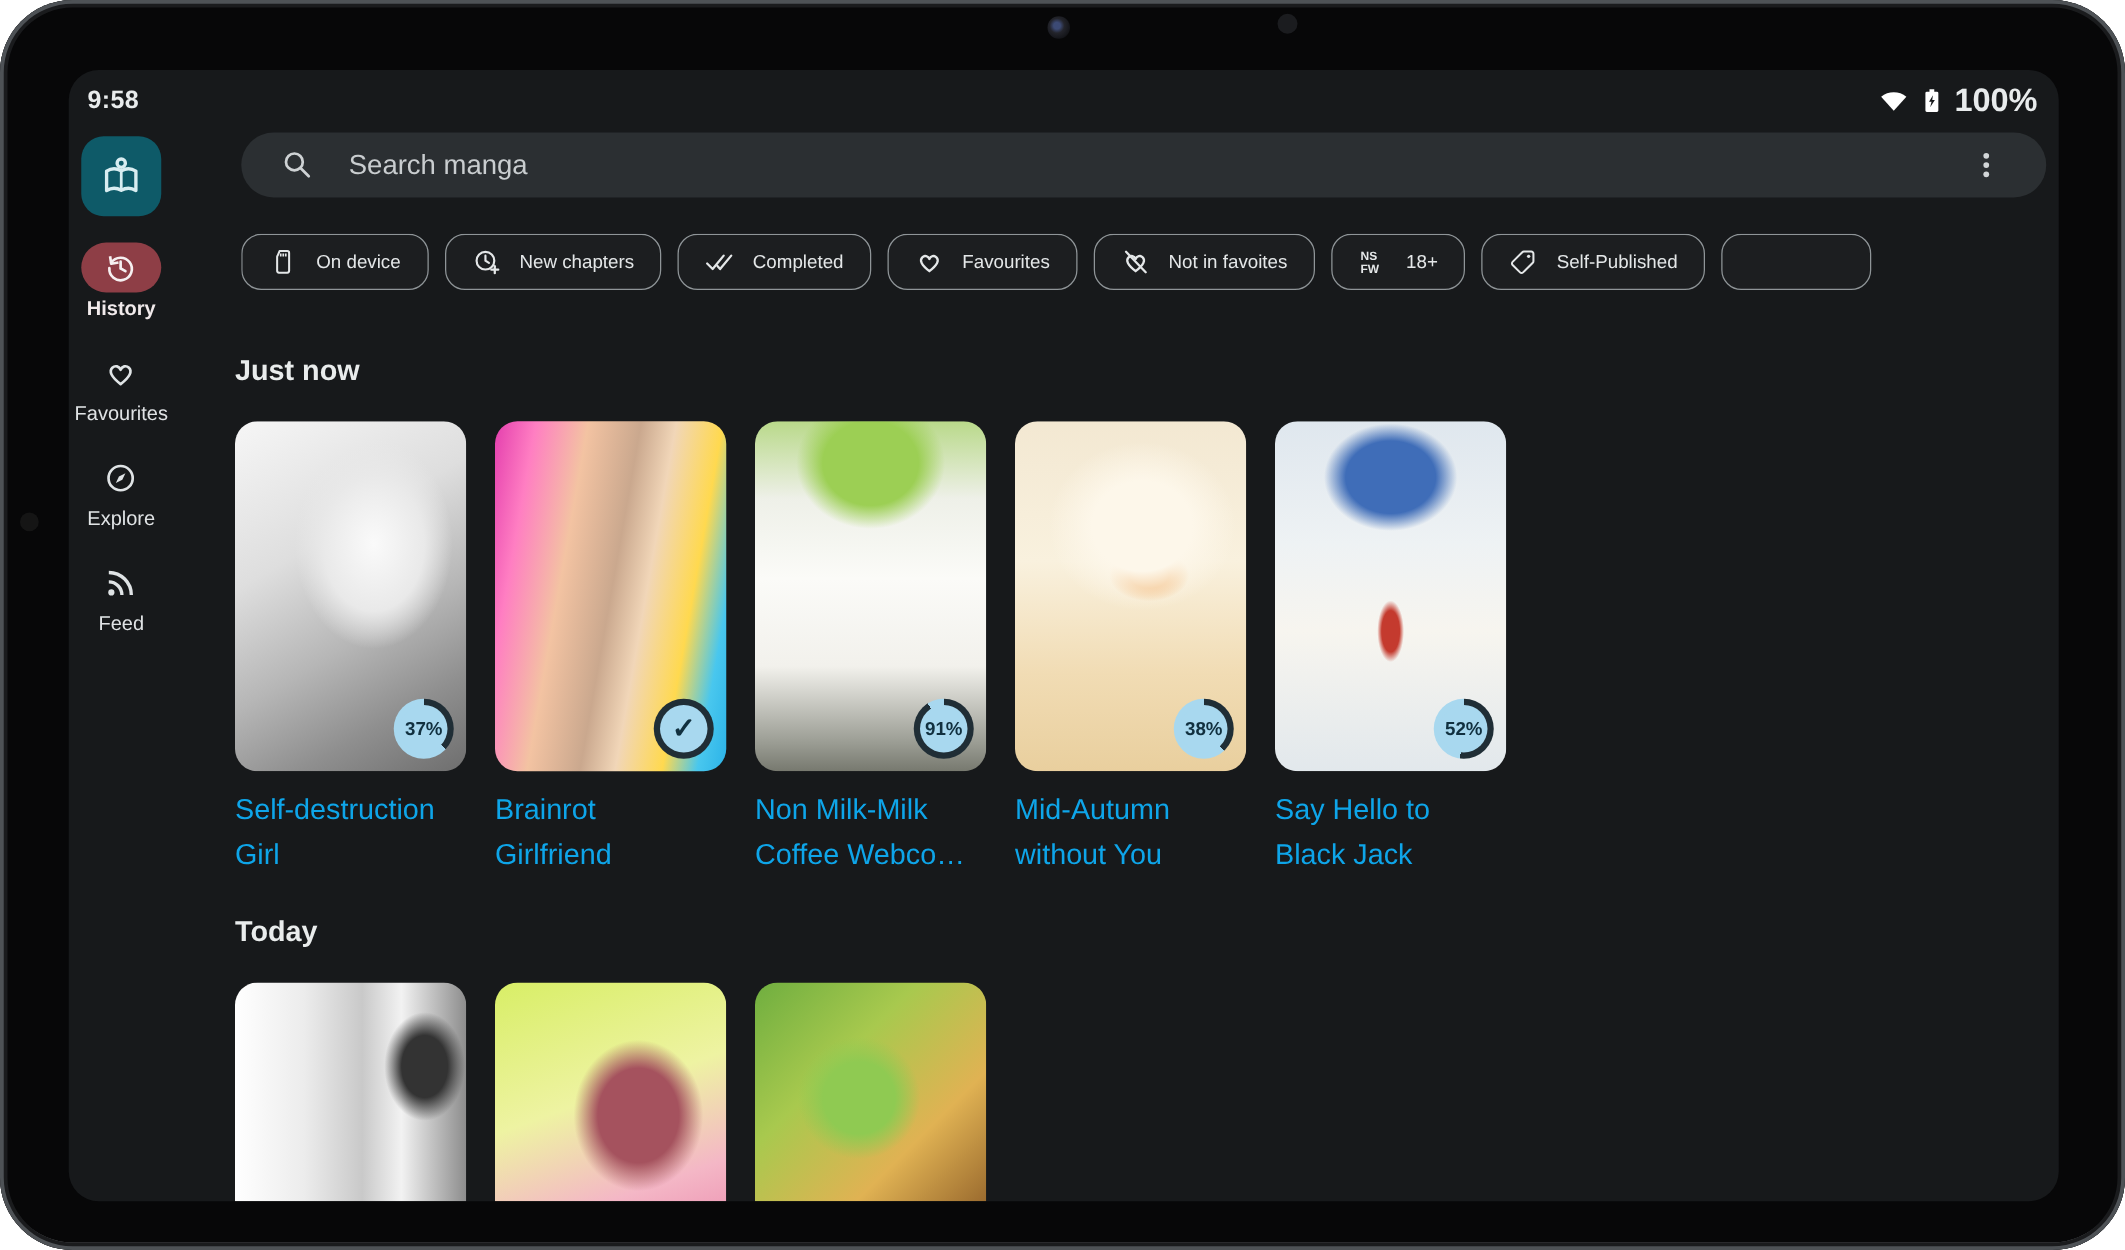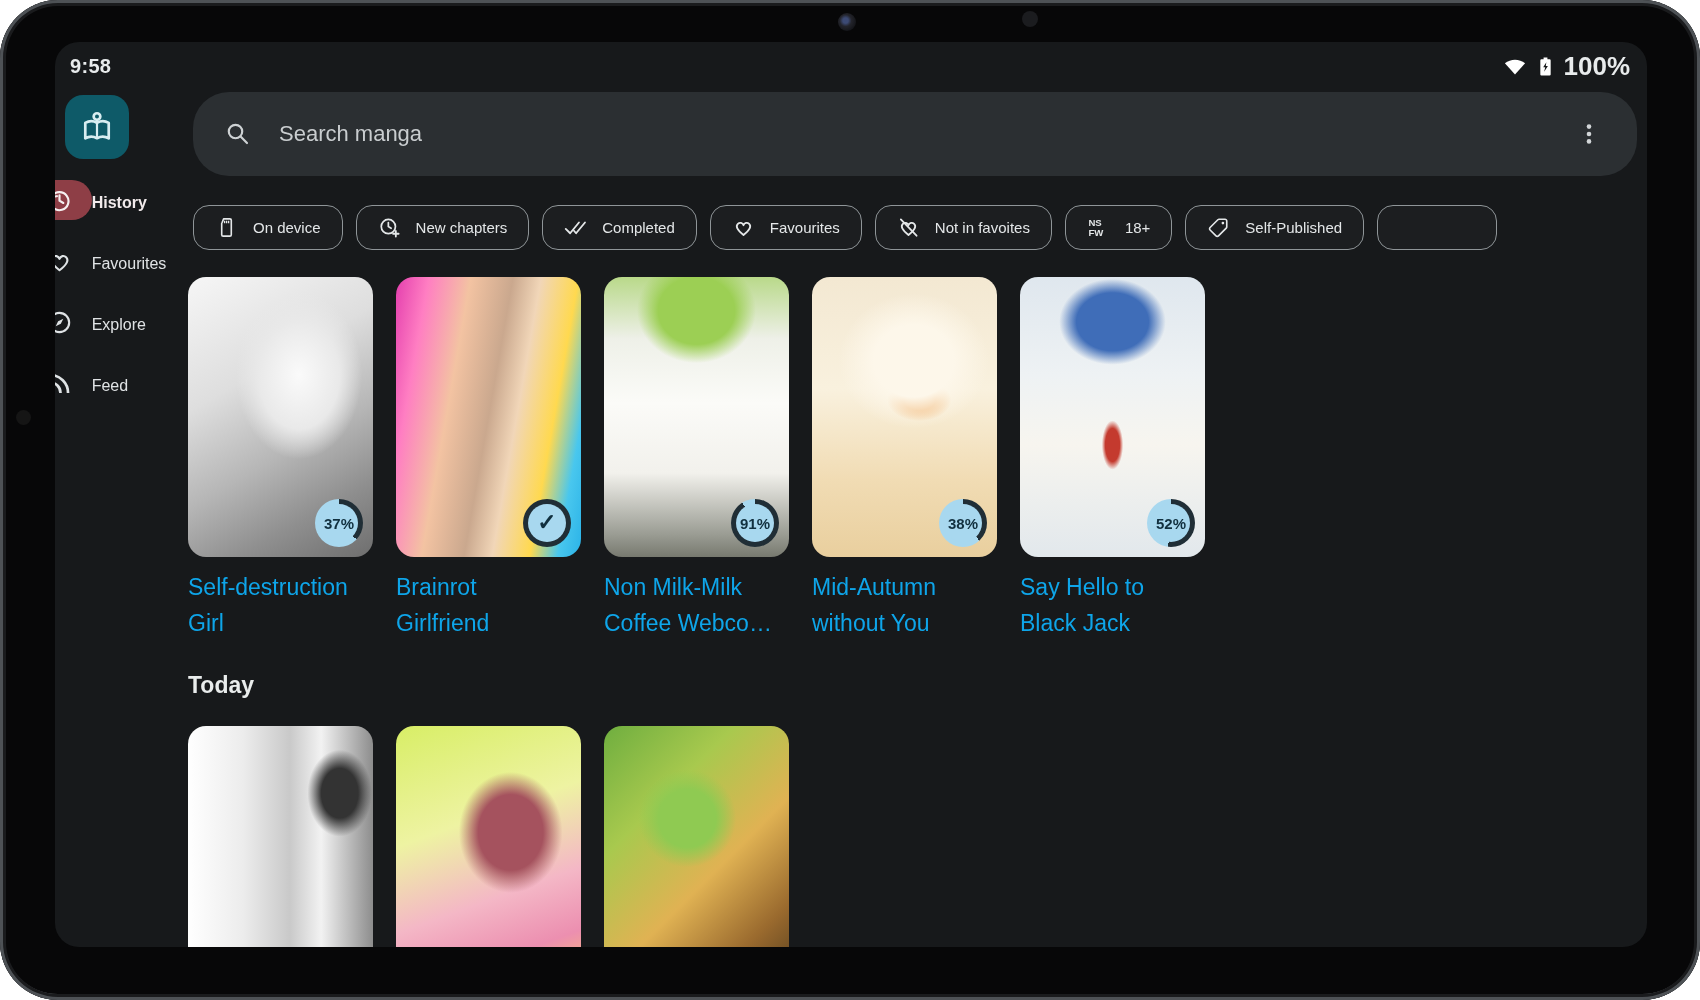--- a/index.html
+++ b/index.html
@@ -9,48 +9,48 @@
   
   .device{position:absolute;inset:0;width:1700px;height:1000px;border-radius:58px;
     background:#070708;
     box-shadow:inset 0 0 0 3px #4e5256, inset 0 0 0 6px #1a1b1d, inset 0 -2px 0 4px #6a6d70;}
   .cam{position:absolute;left:838px;top:13px;width:18px;height:18px;border-radius:50%;
     background:radial-gradient(circle at 42% 42%, #3c4a74 0 18%, #23242b 40%, #121317 75%);}
   .sensor{position:absolute;left:1022px;top:11px;width:16px;height:16px;border-radius:50%;background:#1b1c1f;}
   .side-dot{position:absolute;left:16px;top:410px;width:15px;height:15px;border-radius:50%;background:#151515;}
 
   
-  .screen{position:absolute;left:55px;top:42px;width:1592px;height:905px;border-radius:24px;
+  .screen{position:absolute;left:55px;top:56px;width:1592px;height:905px;border-radius:24px;
     background:var(--screen-bg,#17191b);overflow:hidden;color:var(--text-primary,#e8ebec);}
 
   
   .statusbar{height:42px;display:flex;align-items:center;padding:6px 17px 0 15px;}
   .time{font-size:20px;font-weight:700;letter-spacing:.3px;}
   .status-right{margin-left:auto;display:flex;align-items:center;gap:7px;}
   .status-right svg{display:block;}
   .battery-label{font-size:26px;font-weight:700;}
 
   .body{display:flex;height:863px;}
 
   
   .rail{width:133px;padding:0 49px 0 0;flex:none;}
   .rail-inner{width:84px;display:flex;flex-direction:column;align-items:center;}
   .logo-tile{margin-top:11px;width:64px;height:64px;border-radius:18px;background:var(--accent-teal,#0e5a68);
     display:flex;align-items:center;justify-content:center;color:#d8edf1;}
-  .rail-item{margin-top:21px;display:flex;flex-direction:row;align-items:center;cursor:pointer;}
+  .rail-item{margin-top:21px;display:flex;flex-direction:column;align-items:center;cursor:pointer;}
   .rail-icon-holder{width:64px;height:40px;border-radius:20px;display:flex;align-items:center;justify-content:center;
     color:#dfe3e5;}
   .rail-item.selected .rail-icon-holder{background:var(--history-red,#8e3e46);color:#f6f0f1;}
   .rail-label{margin-top:5px;font-size:16px;color:#e0e3e5;font-weight:500;}
   .rail-item.selected .rail-label{font-weight:700;color:#f1eaeb;}
 
   
   .main{flex:1;min-width:0;overflow:hidden;position:relative;}
 
-  .searchbar{margin:8px 10px 0 5px;height:84px;border-radius:36px;background:var(--surface,#2b2f32);
+  .searchbar{margin:8px 10px 0 5px;height:52px;border-radius:36px;background:var(--surface,#2b2f32);
     display:flex;align-items:center;padding:0 30px 0 32px;}
   .searchbar .mag{color:#ced2d4;flex:none;}
   .search-input{flex:1;margin-left:26px;background:transparent;border:none;outline:none;
     font-family:"Liberation Sans",sans-serif;font-size:22px;color:#e6e9ea;}
   .search-input::placeholder{color:#c9cdcf;opacity:1;}
   .kebab{flex:none;color:#d2d6d8;cursor:pointer;margin-right:6px;}
 
   
   .chips{margin:29px 0 0 5px;display:flex;gap:13px;height:45px;overflow:hidden;width:1454px;}
   .chip{flex:none;height:45px;border:1px solid var(--chip-border,#8f9598);border-radius:16px;
@@ -303,20 +303,21 @@
     <svg width="23" height="23">
                 <use href="#i-tag"></use>
               </svg>
     <span class="chip-label">Self-Published</span>
   </div>
 <div class="chip partial"></div>
           </div>
 
         <div id="sections">
   <div class="section">
+    <div class="section-title">Just now</div>
     <div class="cards">
   <div class="card">
     <div class="cover" data-cover="sketch-girl">
       <div class="badge" style="background: conic-gradient(rgb(32, 46, 54) 0deg, rgb(32, 46, 54) 133.2deg, rgb(168, 216, 239) 0deg);">
         <div class="inner">37%</div>
       </div>
     </div>
     <div class="card-title">
       <div class="t1">Self-destruction</div>
                     <div class="t2">Girl</div>

